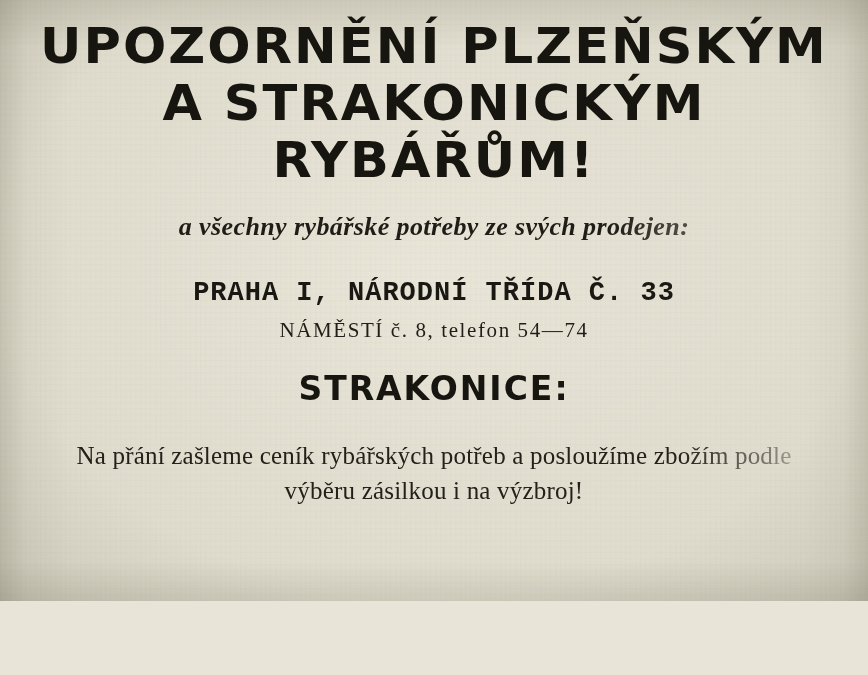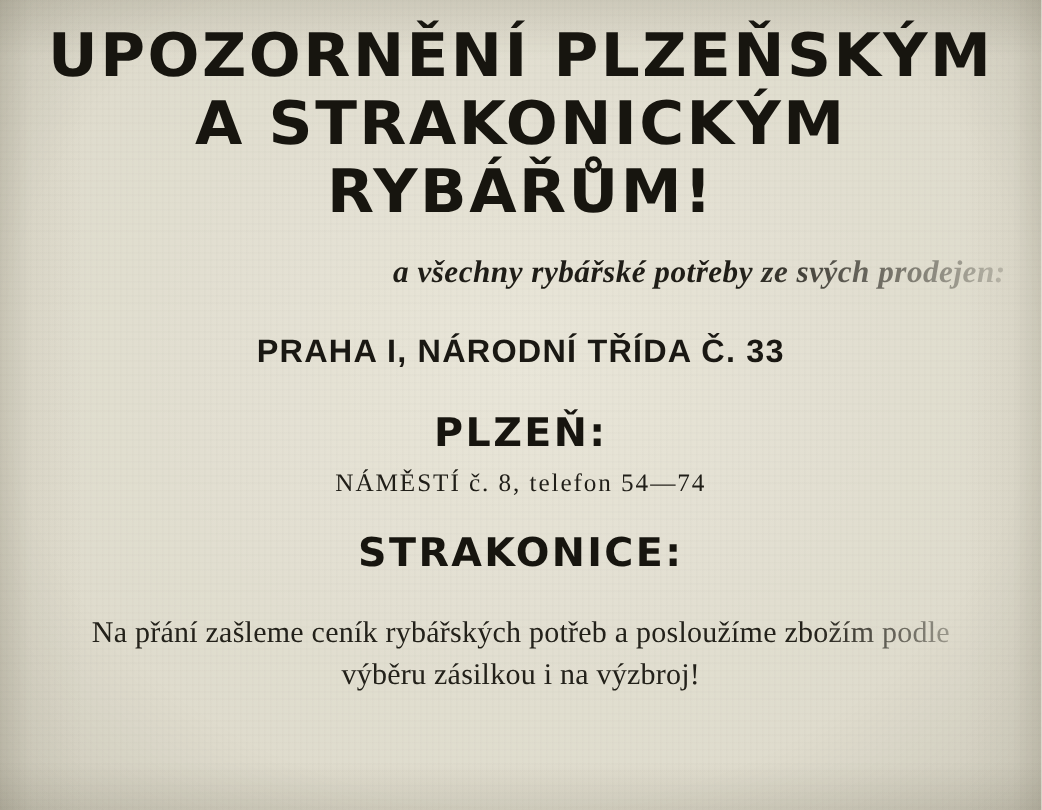--- a/index.html
+++ b/index.html
@@ -11,21 +11,21 @@
     height: 675px;
     overflow: hidden;
     background: #e8e5d8;
     font-family: "Liberation Serif", serif;
   }
 
   
   .page {
     position: relative;
     width: 868px;
-    height: 675px;
+    height: 601px;
     background:
       linear-gradient(90deg, rgba(120,115,95,0.22) 0px, rgba(120,115,95,0.06) 26px, rgba(255,255,255,0) 70px),
       linear-gradient(270deg, rgba(120,115,95,0.20) 0px, rgba(120,115,95,0.05) 24px, rgba(255,255,255,0) 64px),
       linear-gradient(180deg, rgba(120,115,95,0.18) 0px, rgba(255,255,255,0) 48px),
       linear-gradient(0deg, rgba(120,115,95,0.16) 0px, rgba(255,255,255,0) 40px),
       repeating-linear-gradient(90deg, rgba(0,0,0,0.012) 0px, rgba(0,0,0,0.012) 1px, rgba(255,255,255,0) 2px, rgba(255,255,255,0) 5px),
       repeating-linear-gradient(180deg, rgba(0,0,0,0.010) 0px, rgba(0,0,0,0.010) 1px, rgba(255,255,255,0) 2px, rgba(255,255,255,0) 6px),
       #e9e6d9;
     box-sizing: border-box;
   }
@@ -80,21 +80,21 @@
     font-style: italic;
     font-weight: 600;
     font-size: 26px;
     line-height: 1.25;
     letter-spacing: 0.4px;
     margin: 2px 0 0 0;
     color: #1f1d17;
   }
 
   .addr-main {
-    font-family: Liberation Sans, sans-serif;
+    font-family: Liberation Mono, monospace;
     font-weight: 600;
     font-size: 27px;
     letter-spacing: 1.0px;
     margin: 34px 0 0 0;
     color: #1a1813;
   }
 
   .city {
     font-family: "DejaVu Sans", sans-serif;
     font-weight: 700;
@@ -126,41 +126,39 @@
   .footnote .fl2 { display: block; }
 
   
   .fade-right {
     -webkit-mask-image: linear-gradient(90deg, #000 0%, #000 84%, rgba(0,0,0,0.55) 96%, rgba(0,0,0,0.35) 100%);
             mask-image: linear-gradient(90deg, #000 0%, #000 84%, rgba(0,0,0,0.55) 96%, rgba(0,0,0,0.35) 100%);
   }
   .fade-right-strong {
     -webkit-mask-image: linear-gradient(90deg, #000 0%, #000 72%, rgba(0,0,0,0.45) 92%, rgba(0,0,0,0.18) 100%);
             mask-image: linear-gradient(90deg, #000 0%, #000 72%, rgba(0,0,0,0.45) 92%, rgba(0,0,0,0.18) 100%);
-            text-align: right;
   }
 </style>
 </head>
 <body>
 
 <div class="page">
   <div class="ad">
 
     <h1 class="headline">
       <span class="l1">UPOZORNĚNÍ PLZEŇSKÝM</span>
       <span class="l2">A STRAKONICKÝM RYBÁŘŮM!</span>
     </h1>
 
     <div class="rule-space"></div>
 
     <p class="lead2 fade-right-strong">a všechny rybářské potřeby ze svých prodejen:</p>
 
     <p class="addr-main">PRAHA I, NÁRODNÍ TŘÍDA Č. 33</p>
 
-    <p class="city">PLZEŇ:</p>
     <p class="city-detail">NÁMĚSTÍ č. 8, telefon 54—74</p>
 
     <p class="city second">STRAKONICE:</p>
 
     <p class="footnote">
       <span class="fl1 fade-right">Na přání zašleme ceník rybářských potřeb a posloužíme zbožím podle</span>
       <span class="fl2">výběru zásilkou i na výzbroj!</span>
     </p>
 
   </div>

